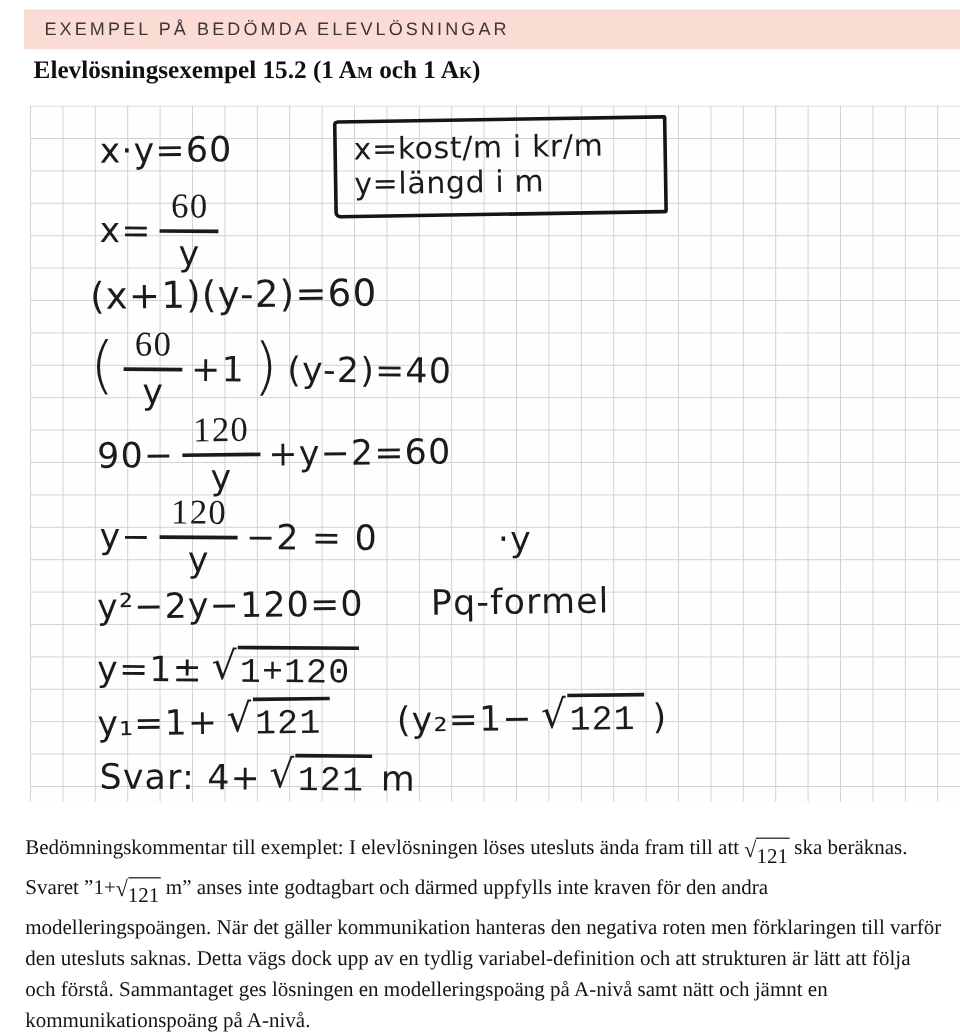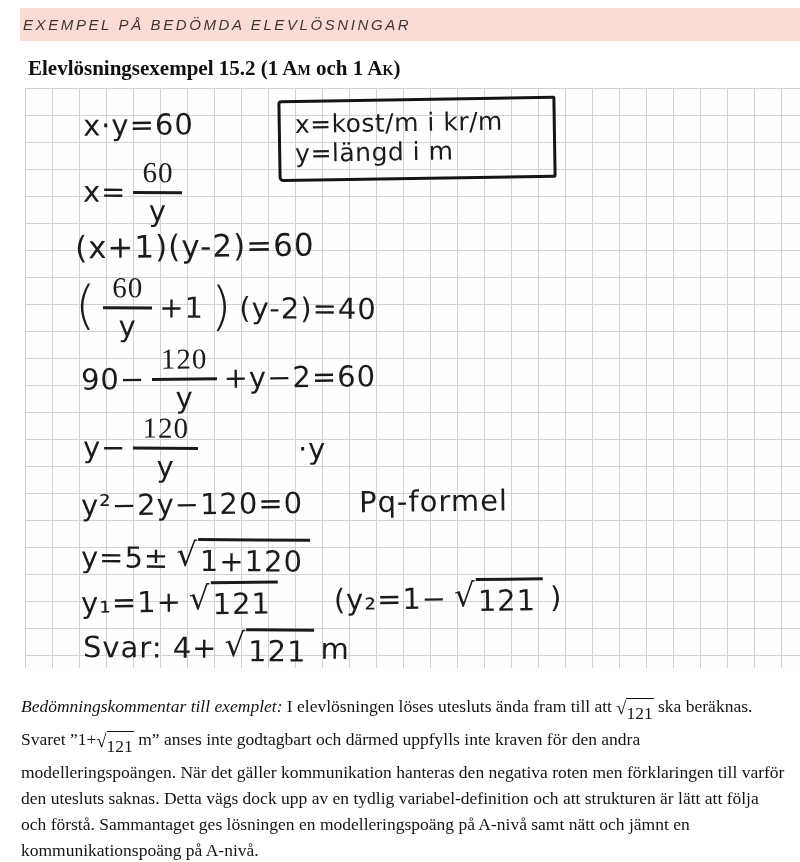--- a/index.html
+++ b/index.html
@@ -1,28 +1,28 @@
 <!DOCTYPE html>
 <html><head>
 <meta charset="utf-8">
 <style>
   * { margin:0; padding:0; box-sizing:border-box; }
   html,body { width:800px; height:862px; }
   body { background:#ffffff; font-family:"Liberation Sans", sans-serif; position:relative; overflow:hidden; }
 
   .banner {
     position:absolute; left:20px; top:8px; width:780px; height:33px;
-    background:#fadcd4; display:flex; align-items:center; padding-left:3px;font-style:italic;
+    background:#fadcd4; display:flex; align-items:center; padding-left:17px;
   }
   .banner-label {
     font-size:15px; letter-spacing:2.6px; color:#3e3537; font-weight:500;
   }
 
   .heading {
-    position:absolute; left:28px; top:56px;
+    position:absolute; left:28px; top:46px;
     font-family:"Liberation Serif", serif; font-weight:700; font-size:21px; color:#101010;
     white-space:nowrap;
   }
   .heading .sc { font-size:14px; font-weight:700; }
 
   .grid-paper {
     position:absolute; left:25px; top:88px; width:775px; height:580px;
     background-color:#fefefe;
     background-image:
       linear-gradient(to right, #cfd3d6 1px, transparent 1px),
@@ -46,33 +46,33 @@
     background:transparent;
   }
   .var-box .vline { font-size:25px; line-height:1.15; letter-spacing:0.5px; }
 
   .frac { display:inline-flex; flex-direction:column; align-items:center; line-height:1; }
   .frac .num { padding:0 9px 4px; border-bottom:3px solid #1b1b1b;font-family:Liberation Serif, serif; }
   .frac .den { padding-top:3px; }
 
   .sqrt { display:inline-flex; align-items:flex-start; }
   .sqrt .sign { font-size:1.12em; line-height:1; transform:translateY(1px); }
-  .sqrt .body { border-top:3px solid #1b1b1b; padding:3px 7px 0 2px; }
+  .sqrt .body { border-top:3px solid #1b1b1b; padding:3px 7px 0 2px;font-family:Liberation Mono, monospace; }
 
   .bigp { font-size:52px; font-weight:300; line-height:0.85; transform:translateY(-2px); }
 
   .spacer-lg { display:inline-block; width:86px; }
   .spacer-md { display:inline-block; width:42px; }
 
   .commentary {
     position:absolute; left:21px; top:693px; width:764px;
     font-family:"Liberation Serif", serif; font-size:17.5px; line-height:1.49;
     color:#141414; text-align:left;
   }
-  .commentary .lead { font-style:italic; }
+  .commentary .lead { }
   .tsqrt { display:inline-flex; align-items:flex-start; vertical-align:-2px; }
   .tsqrt .sign { font-size:1.05em; line-height:1.1; }
   .tsqrt .body { border-top:1.5px solid #141414; padding:1px 1px 0 0; }
 </style>
 </head>
 <body>
 
 <div>
 
   <div class="banner">
@@ -125,32 +125,33 @@
       </span>
       <span>+y−2=60</span>
     </div>
 
     <div class="work-line hw rot-b" style="left:58px; top:326px;">
       <span>y−</span>
       <span class="frac">
         <span class="num">120</span>
         <span class="den">y</span>
       </span>
+      <span>−2 = 0</span>
       <span class="spacer-lg"></span>
       <span>·y</span>
     </div>
 
     <div class="work-line hw rot-a" style="left:56px; top:398px;">
       <span>y²−2y−120=0</span>
       <span class="spacer-md"></span>
       <span>Pq-formel</span>
     </div>
 
     <div class="work-line hw rot-b" style="left:56px; top:450px;">
-      <span>y=5±</span>
+      <span>y=1±</span>
       <span class="sqrt">
         <span class="sign">√</span>
         <span class="body">1+120</span>
       </span>
     </div>
 
     <div class="work-line hw rot-a" style="left:56px; top:492px;">
       <span>y₁=1+</span>
       <span class="sqrt">
         <span class="sign">√</span>

